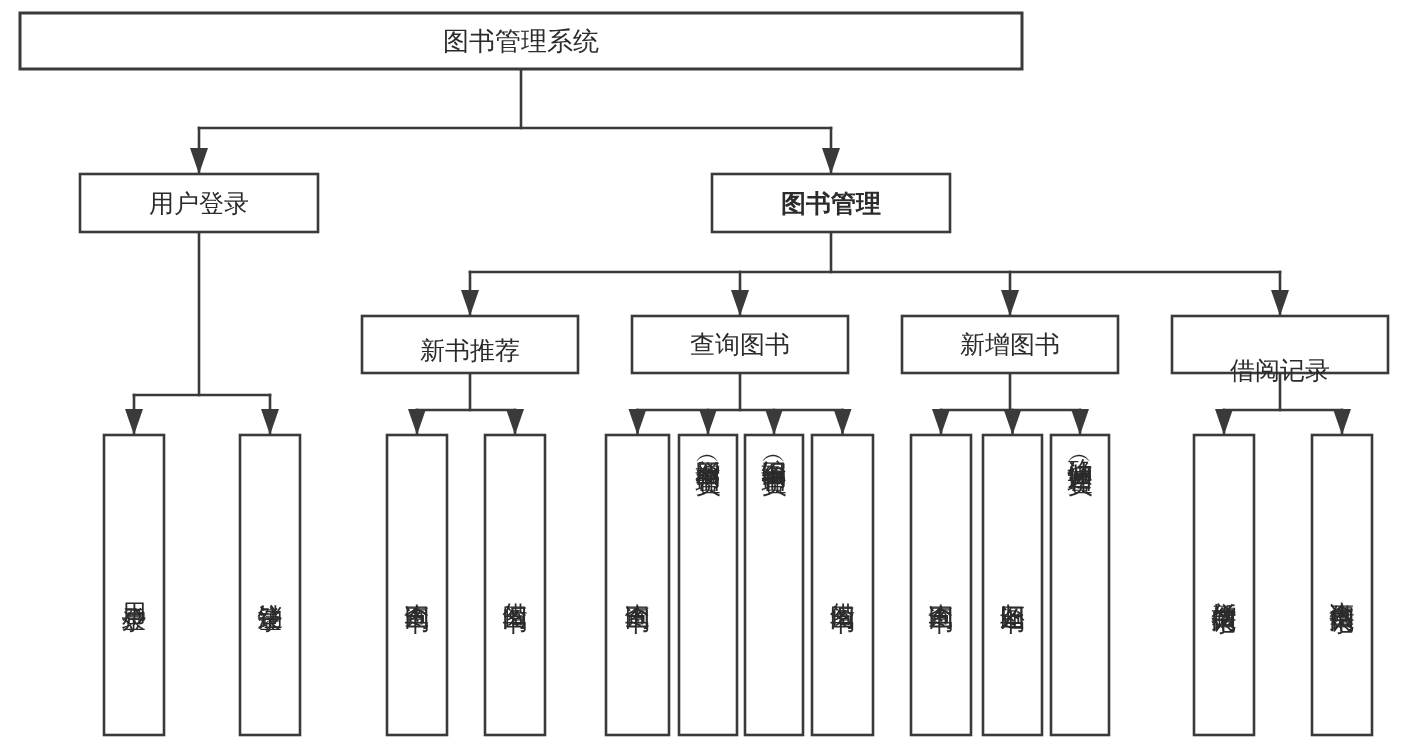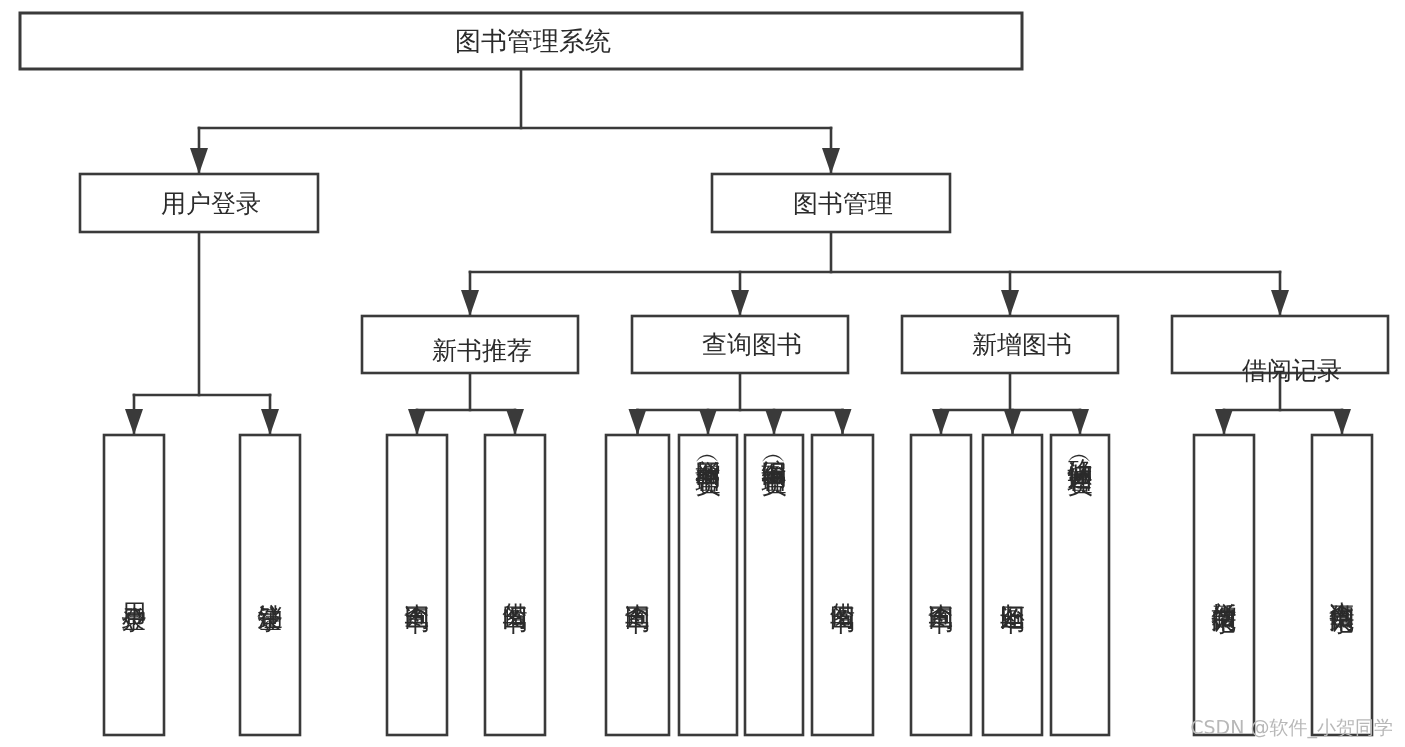--- a/index.html
+++ b/index.html
@@ -59,21 +59,20 @@
     color: #2b2b2b;
     letter-spacing: 2px;
     white-space: nowrap;
   }
   .hlabel-wrap {
     position: absolute;
     display: flex;
     align-items: center;
     justify-content: center;
     pointer-events: none;
-    padding-left: 12px;
   }
   .hlabel-text {
     font-family: "DejaVu Sans", "Liberation Sans", sans-serif;
     font-size: 25px;
     color: #2b2b2b;
     white-space: nowrap;
   }
   .hlabel-text.root-text {
     font-size: 26px;
   }
@@ -171,21 +170,21 @@
         <rect x="1312" y="435" width="60" height="300" class="node-box"></rect>
       </g>
   </svg>
   <div id="labels">
       <div class="hlabel-wrap" style="left: 20px; top: 13px; width: 1002px; height: 56px;">
         <div class="hlabel-text root-text">图书管理系统</div>
       </div>
       <div class="hlabel-wrap" style="left: 80px; top: 174px; width: 238px; height: 58px;">
         <div class="hlabel-text">用户登录</div>
       </div>
-      <div class="hlabel-wrap" style="left: 712px; top: 174px; width: 238px; height: 58px;">
+      <div class="hlabel-wrap" style="left: 712px; top: 174px; width: 238px; height: 58px; font-weight: bold;">
         <div class="hlabel-text">图书管理</div>
       </div>
       <div class="hlabel-wrap" style="left: 362px; top: 316px; width: 216px; height: 69px;">
         <div class="hlabel-text">新书推荐</div>
       </div>
       <div class="hlabel-wrap" style="left: 632px; top: 316px; width: 216px; height: 57px;">
         <div class="hlabel-text">查询图书</div>
       </div>
       <div class="hlabel-wrap" style="left: 902px; top: 316px; width: 216px; height: 57px;">
         <div class="hlabel-text">新增图书</div>
@@ -226,14 +225,13 @@
       <div class="vlabel-wrap" style="left: 1051px; top: 439px; width: 58px; height: 292px;">
         <div class="vlabel-text" style="font-size: 25px;">确认归还（管理员）</div>
       </div>
       <div class="vlabel-wrap" style="left: 1194px; top: 441px; width: 60px; height: 292px; align-items: center;">
         <div class="vlabel-text" style="font-size: 25px;">新增借阅记录</div>
       </div>
       <div class="vlabel-wrap" style="left: 1312px; top: 441px; width: 60px; height: 292px; align-items: center;">
         <div class="vlabel-text" style="font-size: 25px;">查询借阅记录</div>
       </div>
     </div>
-  <div id="watermark">CSDN @软件_小贺同学</div>
 </div>
 
 </body></html>

